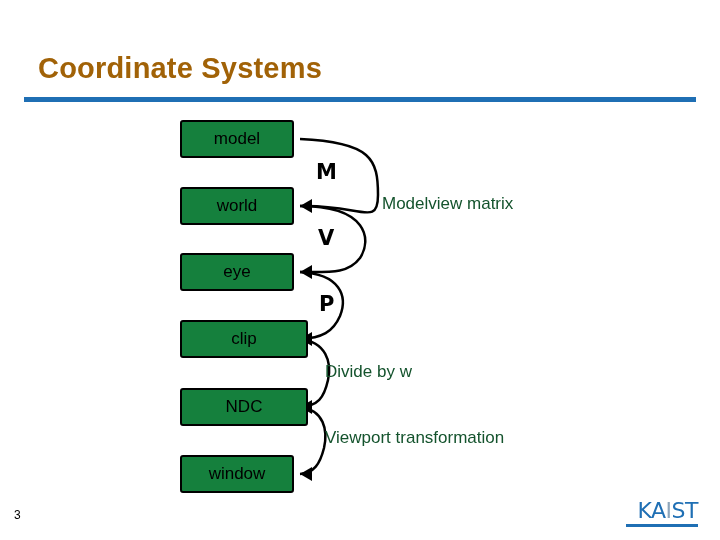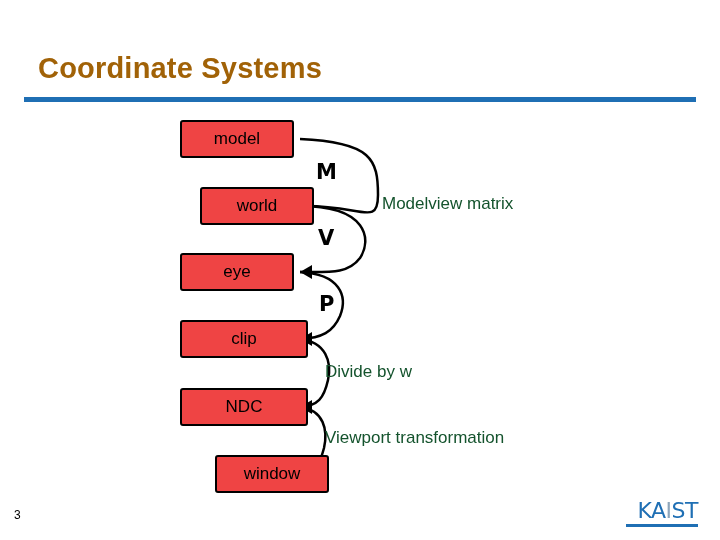--- a/index.html
+++ b/index.html
@@ -40,35 +40,35 @@
     position: absolute;
     left: 0;
     top: 100px;
     width: 720px;
     height: 400px;
   }
   .node {
     position: absolute;
     box-sizing: border-box;
     border: 2px solid #000000;
-    background: #ef4444;
+    background: #15803d;
     border-radius: 3px;
     display: flex;
     align-items: center;
     justify-content: center;
     font-size: 17px;
     color: #000000;
     height: 38px;
   }
   .node-model  { left: 180px; top: 20px;  width: 114px; }
-  .node-world  { left: 180px; top: 87px;  width: 114px; margin-left: 20px; }
+  .node-world  { left: 180px; top: 87px;  width: 114px; }
   .node-eye    { left: 180px; top: 153px; width: 114px; }
   .node-clip   { left: 180px; top: 220px; width: 128px; }
   .node-ndc    { left: 180px; top: 288px; width: 128px; text-align: right; }
-  .node-window { left: 180px; top: 355px; width: 114px; margin-left: 35px; }
+  .node-window { left: 180px; top: 355px; width: 114px; }
 
   .label {
     position: absolute;
     font-size: 17px;
     color: #14532d;
     white-space: nowrap;
   }
   .label-modelview { left: 382px; top: 94px; }
   .label-divide    { left: 325px; top: 262px; }
   .label-viewport  { left: 325px; top: 328px; }

